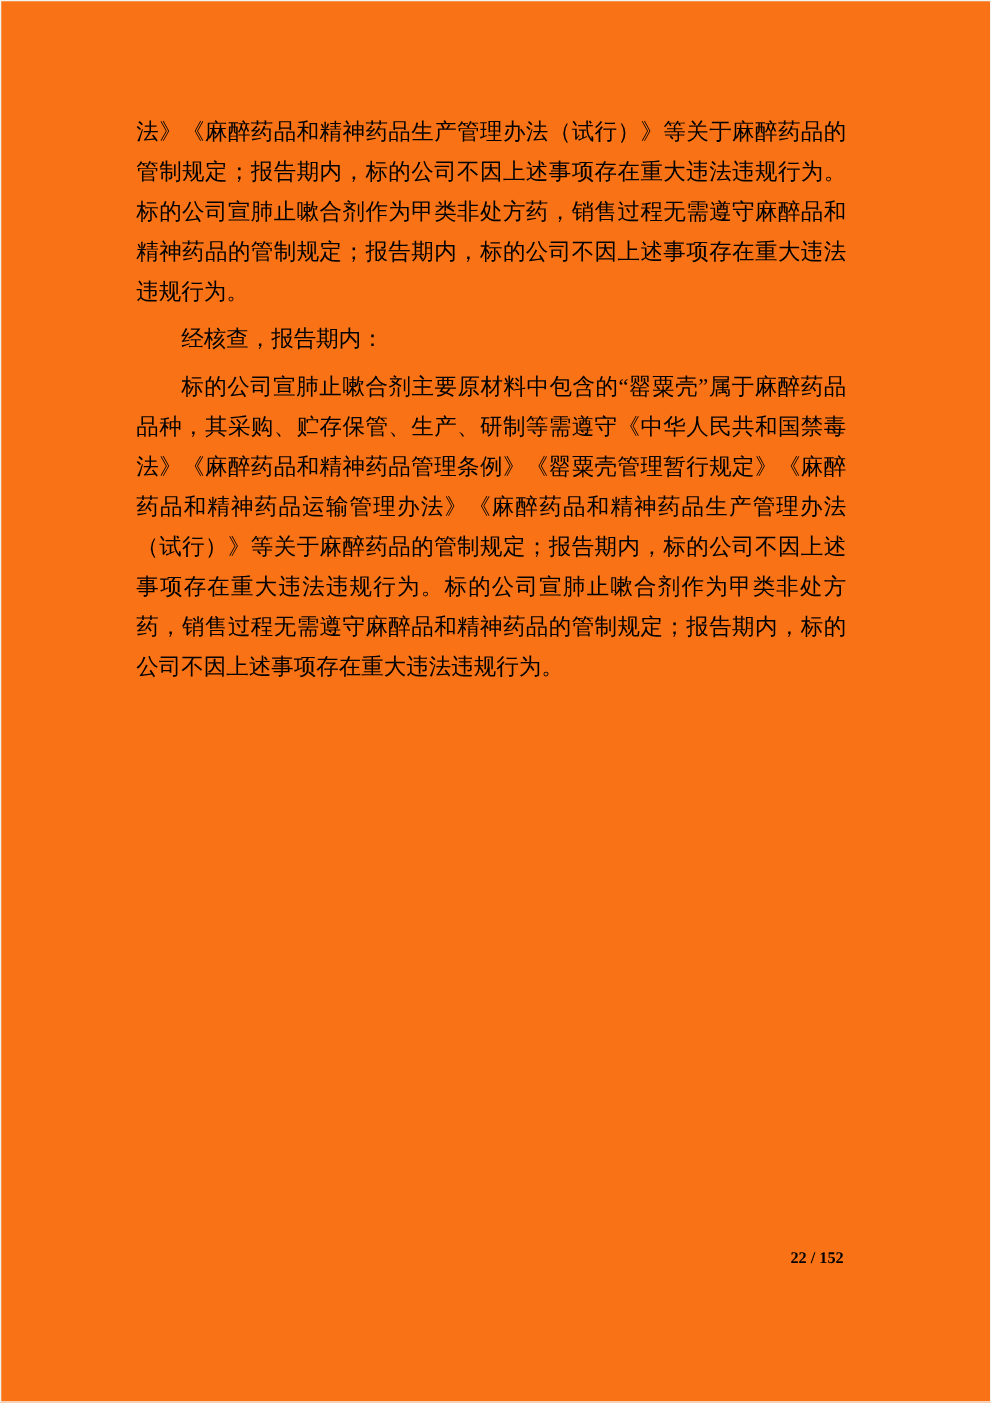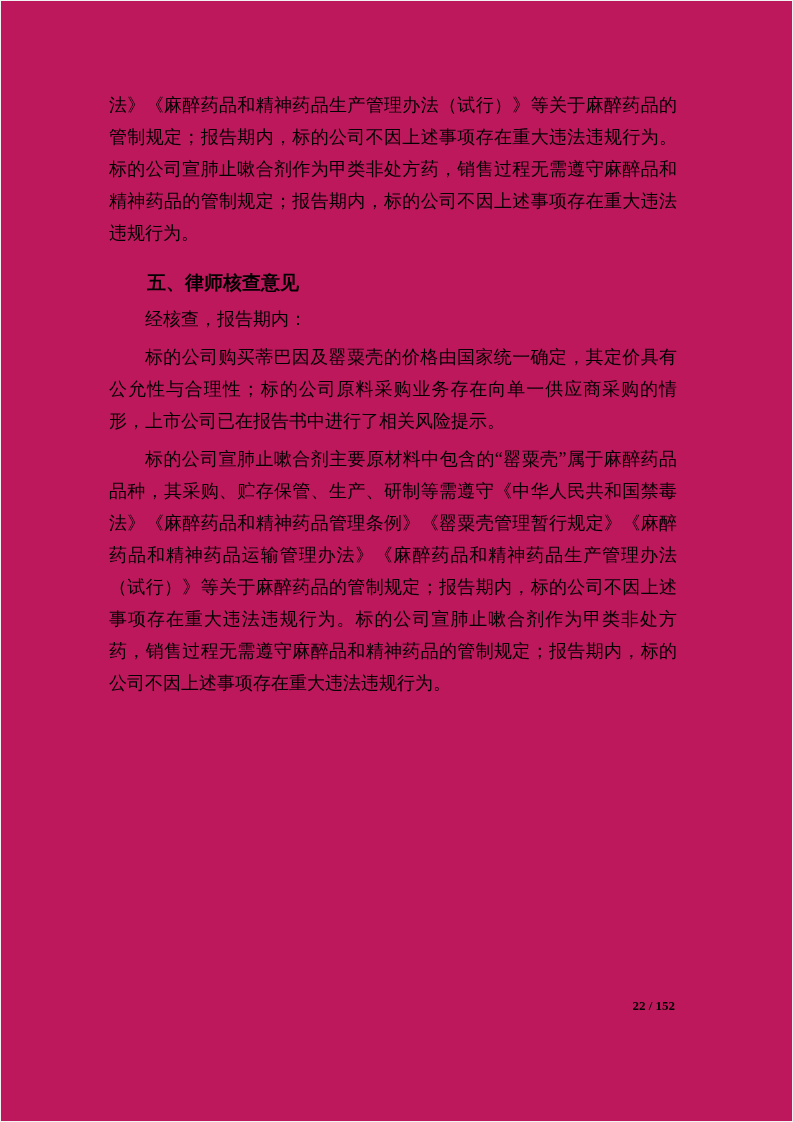--- a/index.html
+++ b/index.html
@@ -5,21 +5,21 @@
 <style>
   html, body {
     margin: 0;
     padding: 0;
     background: #ffffff;
   }
   .page {
     position: relative;
     width: 793px;
     height: 1122px;
-    background: #be185d;
+    background: #f97316;
     overflow: hidden;
     font-family: "Liberation Serif", "DejaVu Serif", serif;
     color: #000000;
     box-sizing: border-box;
     border: 1px solid #f2f2f2;
     text-decoration: underline;
   }
   .doc {
     position: absolute;
     top: 88px;
@@ -57,24 +57,22 @@
     color: #000000;
   }
 </style>
 </head>
 <body>
 
 <div class="page">
   <div class="doc">
     <p class="para-cont">法》《麻醉药品和精神药品生产管理办法（试行）》等关于麻醉药品的管制规定；报告期内，标的公司不因上述事项存在重大违法违规行为。标的公司宣肺止嗽合剂作为甲类非处方药，销售过程无需遵守麻醉品和精神药品的管制规定；报告期内，标的公司不因上述事项存在重大违法违规行为。</p>
 
-    <h2 class="heading">五、律师核查意见</h2>
 
     <p class="para">经核查，报告期内：</p>
 
-    <p class="para">标的公司购买蒂巴因及罂粟壳的价格由国家统一确定，其定价具有公允性与合理性；标的公司原料采购业务存在向单一供应商采购的情形，上市公司已在报告书中进行了相关风险提示。</p>
 
 
     <p class="para">标的公司宣肺止嗽合剂主要原材料中包含的“罂粟壳”属于麻醉药品品种，其采购、贮存保管、生产、研制等需遵守《中华人民共和国禁毒法》《麻醉药品和精神药品管理条例》《罂粟壳管理暂行规定》《麻醉药品和精神药品运输管理办法》《麻醉药品和精神药品生产管理办法（试行）》等关于麻醉药品的管制规定；报告期内，标的公司不因上述事项存在重大违法违规行为。标的公司宣肺止嗽合剂作为甲类非处方药，销售过程无需遵守麻醉品和精神药品的管制规定；报告期内，标的公司不因上述事项存在重大违法违规行为。</p>
   </div>
 
   <div class="footer">22 / 152</div>
 </div>
 
 </body></html>

